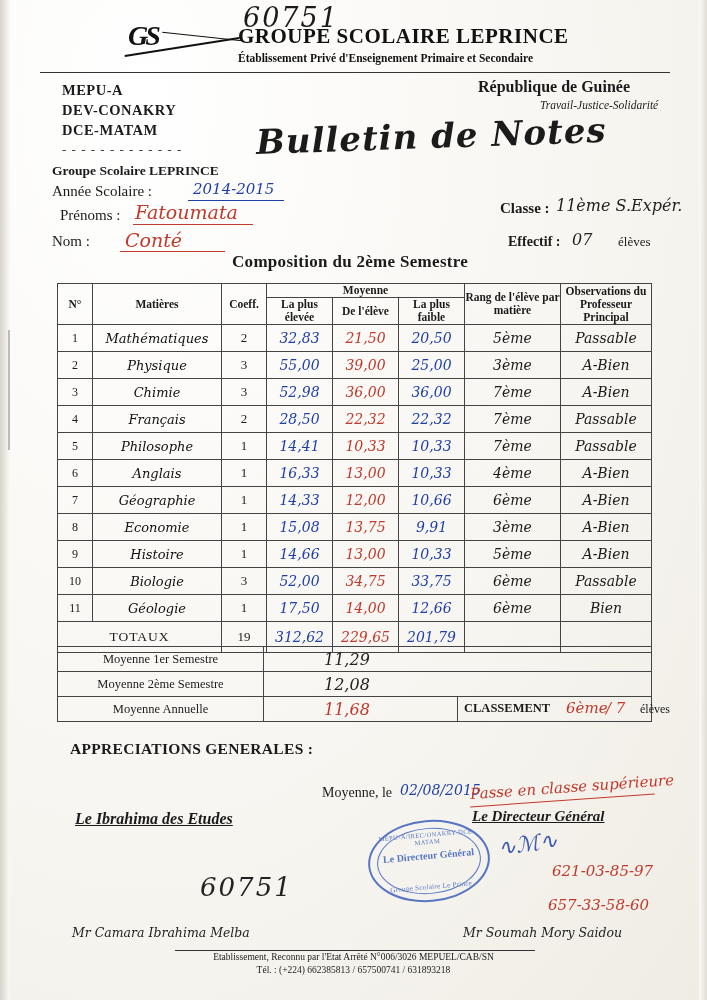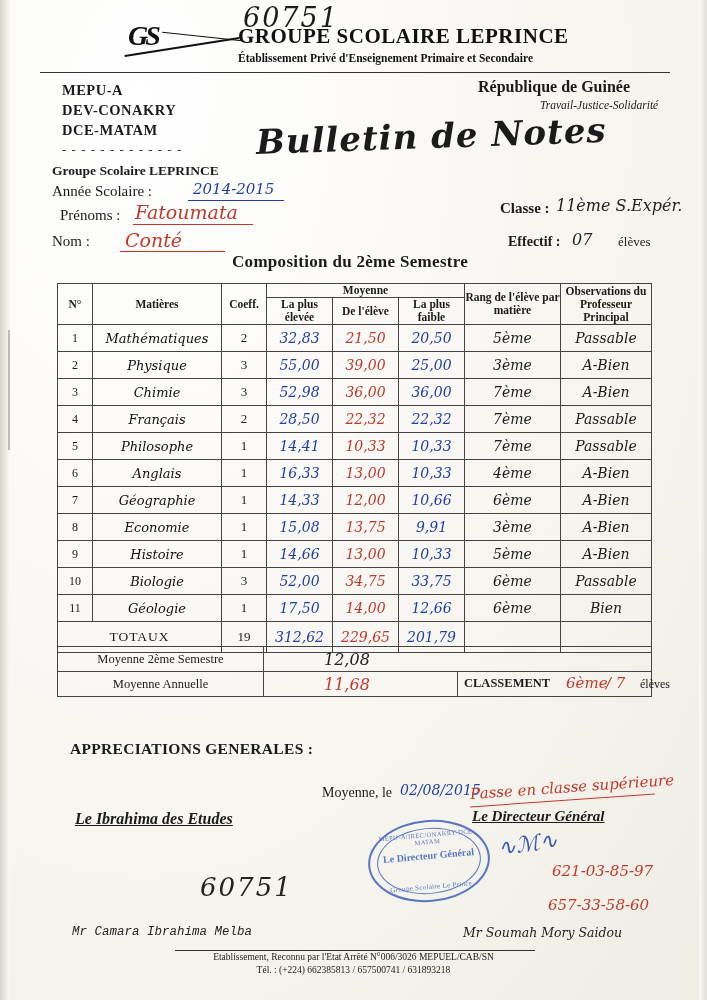--- a/index.html
+++ b/index.html
@@ -145,21 +145,21 @@
   .appr-val{position:absolute;left:311px;top:730px;font-size:18px;}
   .conakry{position:absolute;left:322px;top:785px;font-size:14px;}
   .conakry-date{position:absolute;left:400px;top:782px;font-size:14px;}
   .dir-etudes{position:absolute;left:75px;top:810px;font-size:16px;font-style:italic;font-weight:bold;text-decoration:underline;}
   .dir-general{position:absolute;left:472px;top:808px;font-size:15px;font-style:italic;font-weight:bold;text-decoration:underline;}
   .passe{position:absolute;left:470px;top:778px;font-size:15px;transform:rotate(-4deg);}
   .passe-underline{position:absolute;left:470px;top:800px;width:185px;height:1px;background:#c0392b;transform:rotate(-4deg);}
   .bottom-id{position:absolute;left:200px;top:872px;font-family:"DejaVu Serif",serif;font-style:italic;font-size:26px;letter-spacing:2px;}
   .phone1{position:absolute;left:552px;top:862px;font-size:15px;}
   .phone2{position:absolute;left:548px;top:896px;font-size:15px;}
-  .sig-left{position:absolute;left:72px;top:925px;font-size:12.5px;font-family:Liberation Mono, monospace;}
+  .sig-left{position:absolute;left:72px;top:925px;font-size:12.5px;}
   .sig-right{position:absolute;left:463px;top:925px;font-size:12.5px;}
 
   
   .stamp{
     position:absolute;left:368px;top:820px;width:118px;height:78px;
     border:2px solid #2b52b8;border-radius:50%;
     color:#2b52b8;opacity:.78;
     transform:rotate(-5deg);
   }
   .stamp:after{
@@ -365,20 +365,24 @@
       <td class="val-blue">201,79</td>
       <td></td>
       <td></td>
     </tr>
   </tbody>
     </table>
 
   <div class="sum-wrap">
     <table class="summary" style="position:static;width:595px;">
       <tbody>
+          <tr>
+        <td class="sum-lbl">Moyenne 1er Semestre</td>
+        <td class="sum-val hw-black" colspan="2">11,29</td>
+      </tr>
       <tr>
         <td class="sum-lbl">Moyenne 2ème Semestre</td>
         <td class="sum-val hw-black" colspan="2">12,08</td>
       </tr>
       <tr>
         <td class="sum-lbl">Moyenne Annuelle</td>
         <td class="sum-val hw-red">11,68</td>
         <td style="width:235px;position:relative;">
           <span style="position:absolute;left:6px;top:4px;font-size:12.5px;font-weight:bold;">CLASSEMENT</span>
           <span class="hw-red" style="position:absolute;left:108px;top:2px;font-size:15px;">6ème</span>

